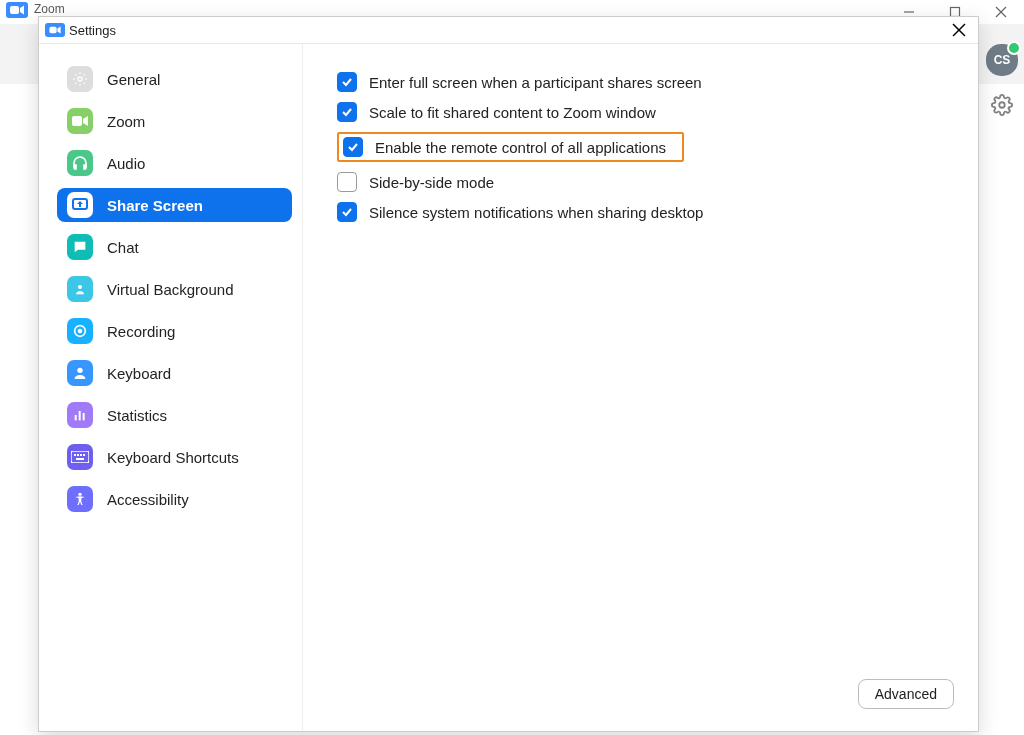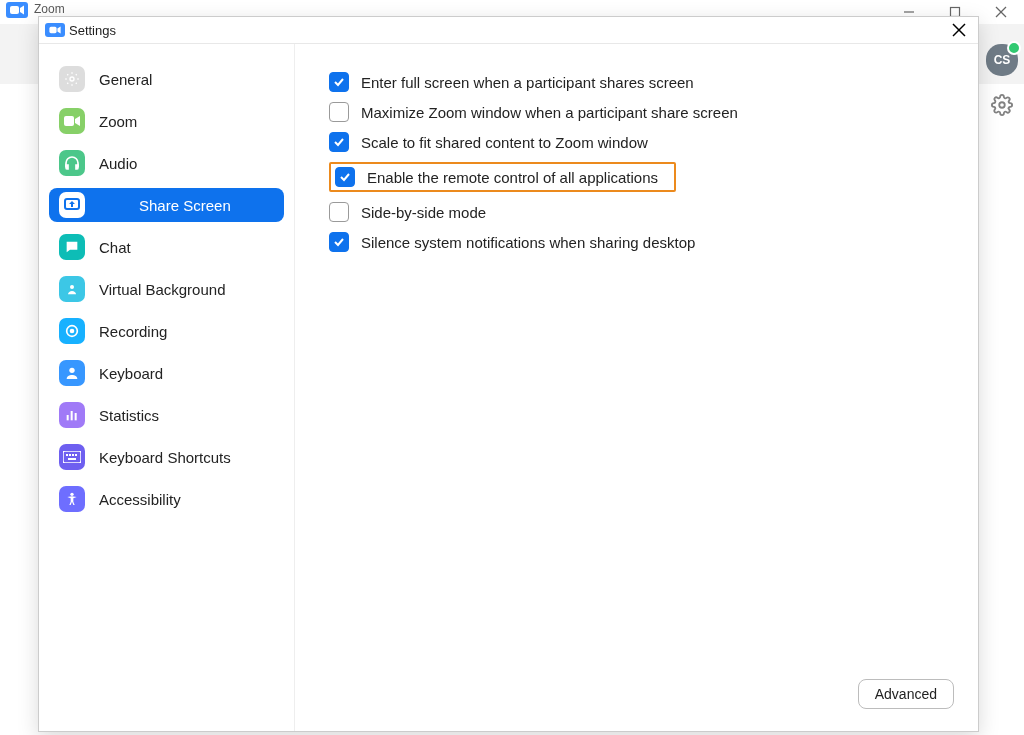--- a/index.html
+++ b/index.html
@@ -149,37 +149,37 @@
     display: flex;
     min-height: 0;
   }
 
   
   .sidebar {
     width: 256px;
     border-right: 1px solid #eee;
     padding: 18px 10px;
     box-sizing: border-box;
+    margin-left: 8px;
   }
   .side-item {
     display: flex;
     align-items: center;
     height: 34px;
     padding: 0 10px;
     border-radius: 8px;
     margin-bottom: 8px;
     cursor: pointer;
     color: #232323;
     font-size: 15px;
   }
   .side-item.active {
     background: #0e72ed;
     color: #fff;
-    font-weight: 400;
-    gap: 40px;
+    font-weight: 700;
   }
   .side-icon {
     width: 26px; height: 26px;
     border-radius: 7px;
     margin-right: 14px;
     display: flex;
     align-items: center;
     justify-content: center;
     color: #fff;
     flex-shrink: 0;
@@ -439,26 +439,20 @@
 
       <div class="opt">
         <span class="chk on">
           <svg width="12" height="12" viewBox="0 0 12 12">
               <path d="M2 6 L5 9 L10 3" fill="none" stroke="#fff" stroke-width="2"></path>
             </svg>
         </span>
         <span>Enter full screen when a participant shares screen</span>
       </div>
 
-      <div class="opt">
-        <span class="chk">
-          
-        </span>
-        <span>Maximize Zoom window when a participant share screen</span>
-      </div>
 
       <div class="opt">
         <span class="chk on">
           <svg width="12" height="12" viewBox="0 0 12 12">
               <path d="M2 6 L5 9 L10 3" fill="none" stroke="#fff" stroke-width="2"></path>
             </svg>
         </span>
         <span>Scale to fit shared content to Zoom window</span>
       </div>
 

